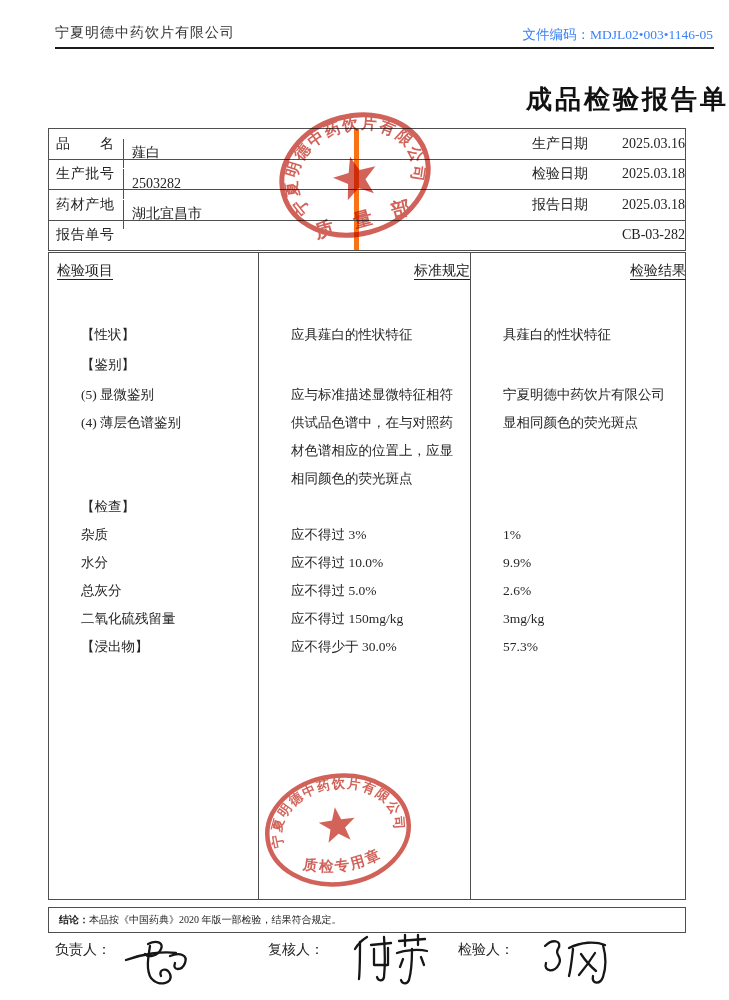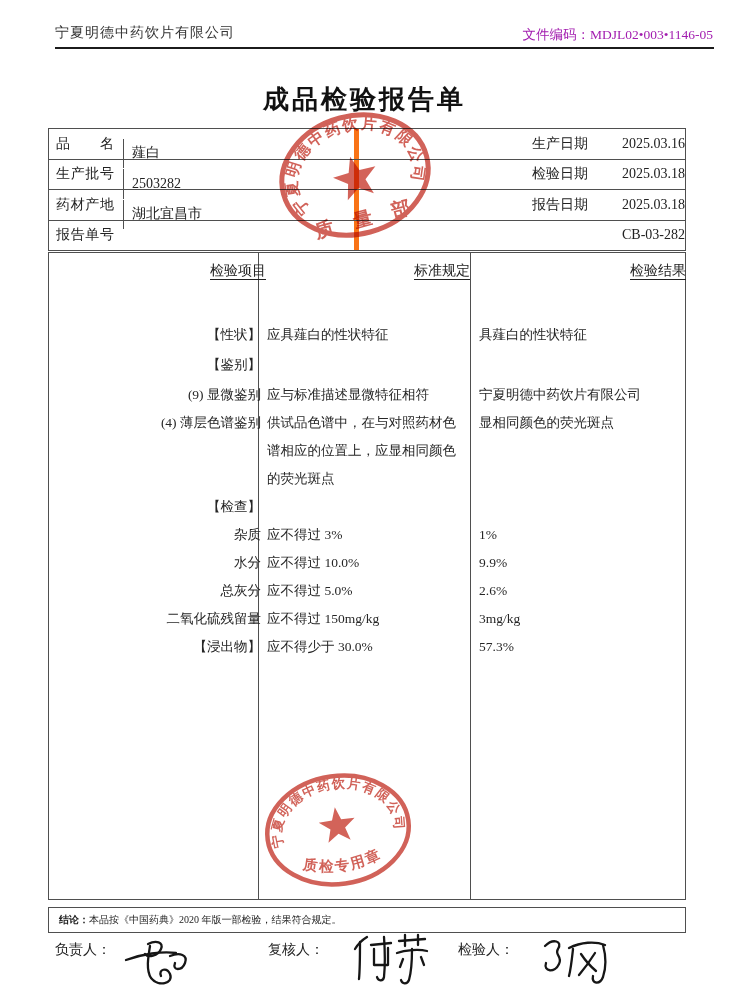--- a/index.html
+++ b/index.html
@@ -1,43 +1,43 @@
 <!DOCTYPE html>
 <html><head>
 <meta charset="utf-8">
 <style>
   html,body{margin:0;padding:0;background:#e8e8e8;}
   #page{position:relative;width:729px;height:1000px;background:#ffffff;overflow:hidden;
         font-family:"Liberation Serif","DejaVu Serif",serif;color:#222;}
   
   #company{position:absolute;left:55px;top:24px;font-size:14px;color:#333;letter-spacing:1px;}
-  #doccode{position:absolute;right:16px;top:26px;font-size:13.5px;color:#a21caf;text-align:center;}
+  #doccode{position:absolute;right:16px;top:26px;font-size:13.5px;color:#3b82f6;text-align:center;}
   #hrule{position:absolute;left:55px;top:47px;width:659px;height:2px;background:#1b1b1b;}
-  #title{position:absolute;left:0;top:82px;width:729px;text-align:center;
+  #title{position:absolute;left:0;top:82px;width:729px;text-align:right;
          font-size:26px;font-weight:bold;letter-spacing:3px;color:#111;}
   
   #info-table{position:absolute;left:48px;top:128px;width:638px;border:1px solid #4f4f4f;box-sizing:border-box;background:transparent;}
   .info-row{display:flex;height:29.5px;border-bottom:1px solid #4f4f4f;align-items:center;font-size:14px;}
   .info-row:last-child{border-bottom:none;}
   .ic1{width:74px;padding-left:7px;box-sizing:border-box;height:100%;display:flex;align-items:center;}
   .ic1.wide{width:305px;}
   .jlabel{display:inline-block;width:58px;text-align:justify;text-align-last:justify;}
   .ic2{width:231px;border-left:1px solid #4f4f4f;padding-left:8px;box-sizing:border-box;height:100%;display:flex;align-items:center;margin-top:19px;}
   .ic3{flex:1;border-left:5px solid #f97316;padding-left:9px;box-sizing:border-box;height:100%;display:flex;align-items:center;justify-content:flex-end;}
   .ic3 .l2{width:90px;}
   
   #spec-table{position:absolute;left:48px;top:252px;width:638px;height:648px;border:1px solid #4f4f4f;box-sizing:border-box;}
   .vline{position:absolute;top:0;bottom:0;width:1px;background:#4f4f4f;}
   #v1{left:209px;} #v2{left:421px;}
   .scol{position:absolute;top:0;height:100%;box-sizing:border-box;}
-  #scol1{left:8px;width:209px;text-align:right;} #scol2{left:210px;width:211px;} #scol3{left:422px;width:215px;}
+  #scol1{left:0;width:209px;} #scol2{left:210px;width:211px;} #scol3{left:422px;width:215px;}
   .shead{height:36px;padding-top:9px;box-sizing:border-box;font-size:14px;color:#222;}
   #scol1 .shead{padding-left:8px;} #scol2 .shead,#scol3 .shead{text-align:right;}
   .shead span{text-decoration:underline;text-underline-offset:4px;}
-  .sbody{padding-top:32px;}
+  .sbody{padding-top:32px;margin-left:24px;}
   .scell{box-sizing:border-box;font-size:13.5px;line-height:28px;padding-left:8px;padding-right:5px;overflow:hidden;color:#262626;}
   .h30{height:30px;} .h28{height:28px;} .h84{height:84px;}
   
   #conclusion{position:absolute;left:48px;top:907px;width:638px;height:26px;border:1px solid #4f4f4f;
               box-sizing:border-box;display:flex;align-items:center;padding-left:10px;font-size:10px;}
   #conclusion .bold{font-weight:bold;}
   .signlabel{position:absolute;top:941px;font-size:14px;color:#222;}
   #lbl-resp{left:55px;} #lbl-review{left:268px;} #lbl-inspect{left:458px;}
   .sig{position:absolute;}
   .sig path{fill:none;stroke:#161616;stroke-width:2.3;stroke-linecap:round;stroke-linejoin:round;}
@@ -102,21 +102,21 @@
 
   <div id="spec-table">
     <div class="vline" id="v1"></div>
     <div class="vline" id="v2"></div>
 
     <div class="scol" id="scol1">
       <div class="shead"><span>检验项目</span></div>
       <div class="sbody">
         <div class="scell h30">【性状】</div>
         <div class="scell h30">【鉴别】</div>
-        <div class="scell h28">(9) 显微鉴别</div>
+        <div class="scell h28">(5) 显微鉴别</div>
         <div class="scell h84">(4) 薄层色谱鉴别</div>
         <div class="scell h28">【检查】</div>
         <div class="scell h28">杂质</div>
         <div class="scell h28">水分</div>
         <div class="scell h28">总灰分</div>
         <div class="scell h28">二氧化硫残留量</div>
         <div class="scell h28">【浸出物】</div>
       </div>
     </div>
 

